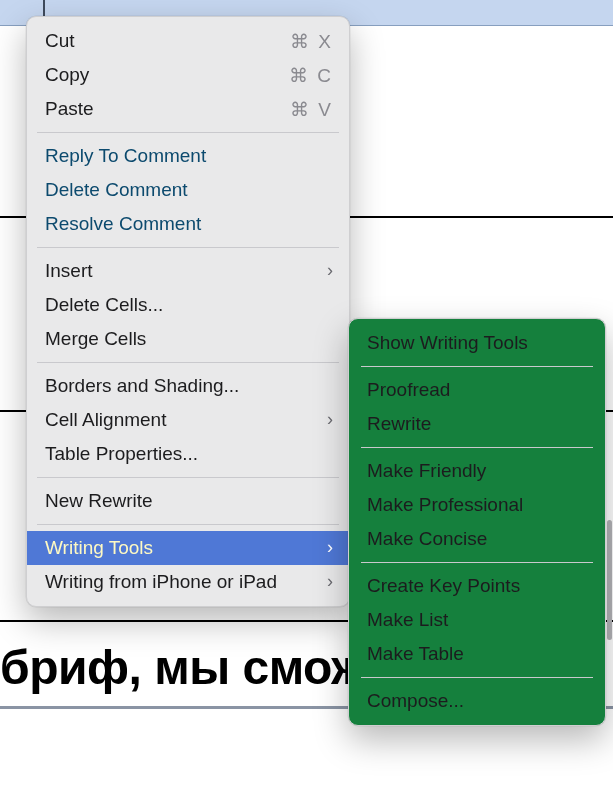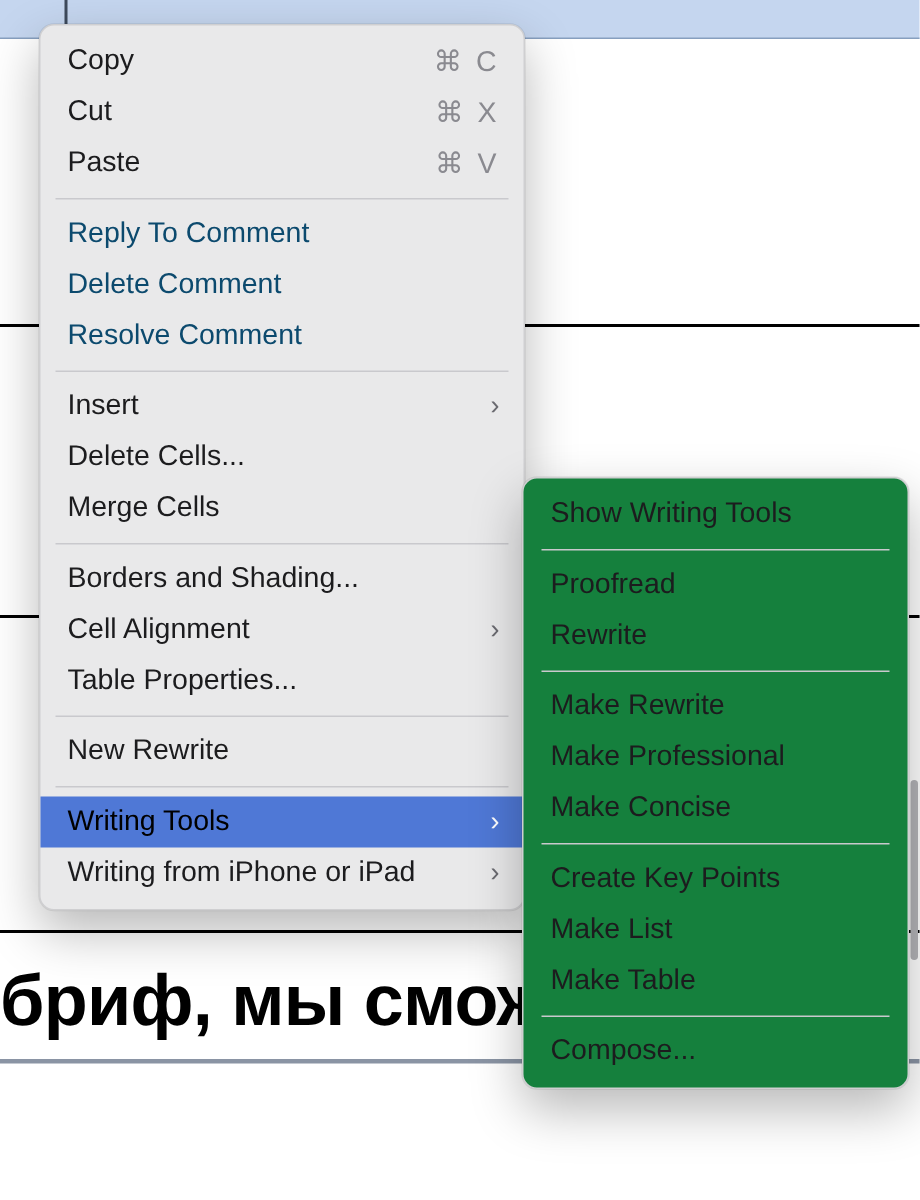--- a/index.html
+++ b/index.html
@@ -103,21 +103,21 @@
     .menu .item .chevron {
       color: #6a6a70;
       font-size: 18px;
       line-height: 1;
       transform: translateY(-1px);
     }
     .menu .item.disabled .label { color: #0c4a6e; }
     .menu .item.selected {
       background: #4f78d6;
     }
-    .menu .item.selected .label { color: #000000; font-weight: 500; }
+    .menu .item.selected .label { color: #fef9c3; font-weight: 500; }
     .menu .item.selected .chevron { color: #fff; }
     .menu .sep {
       height: 1px;
       margin: 6px 10px;
       background: #c9c9cd;
     }
 
     
     .submenu {
       position: absolute;
@@ -174,26 +174,26 @@
   <div class="bg-text">бриф, мы смож</div>
   <div class="bg-underline"></div>
   <div class="scrollbar-track">
     <div class="scrollbar-thumb"></div>
   </div>
 </div>
 
 <div class="menu">
 
   <div class="item">
+    <span class="label">Cut</span>
+    <span class="shortcut">⌘ X</span>
+  </div>
+  <div class="item">
     <span class="label">Copy</span>
     <span class="shortcut">⌘ C</span>
-  </div>
-  <div class="item">
-    <span class="label">Cut</span>
-    <span class="shortcut">⌘ X</span>
   </div>
   <div class="item">
     <span class="label">Paste</span>
     <span class="shortcut">⌘ V</span>
   </div>
 
   <div class="sep"></div>
 
   <div class="item disabled">
     <span class="label">Reply To Comment</span>
@@ -261,21 +261,21 @@
   <div class="item">
     <span>Proofread</span>
   </div>
   <div class="item">
     <span>Rewrite</span>
   </div>
 
   <div class="sep"></div>
 
   <div class="item">
-    <span>Make Rewrite</span>
+    <span>Make Friendly</span>
   </div>
   <div class="item">
     <span>Make Professional</span>
   </div>
   <div class="item">
     <span>Make Concise</span>
   </div>
 
   <div class="sep"></div>
 

